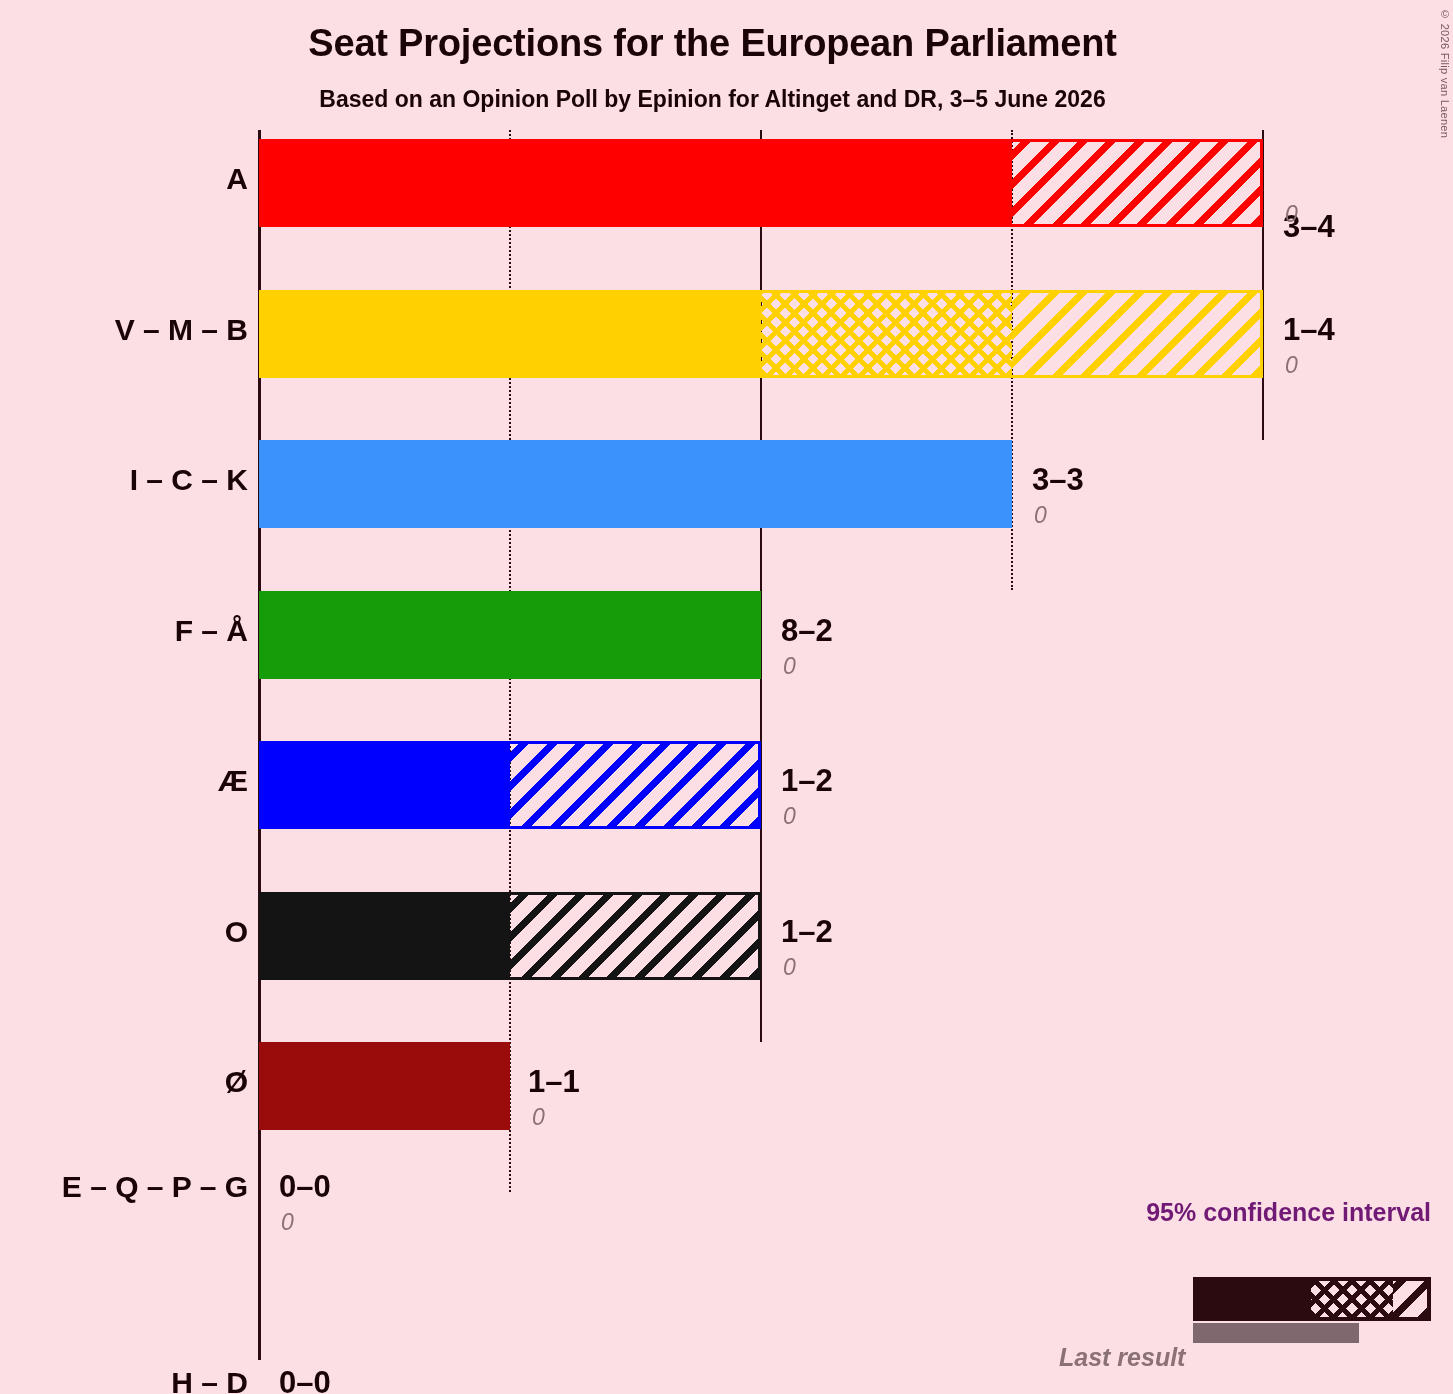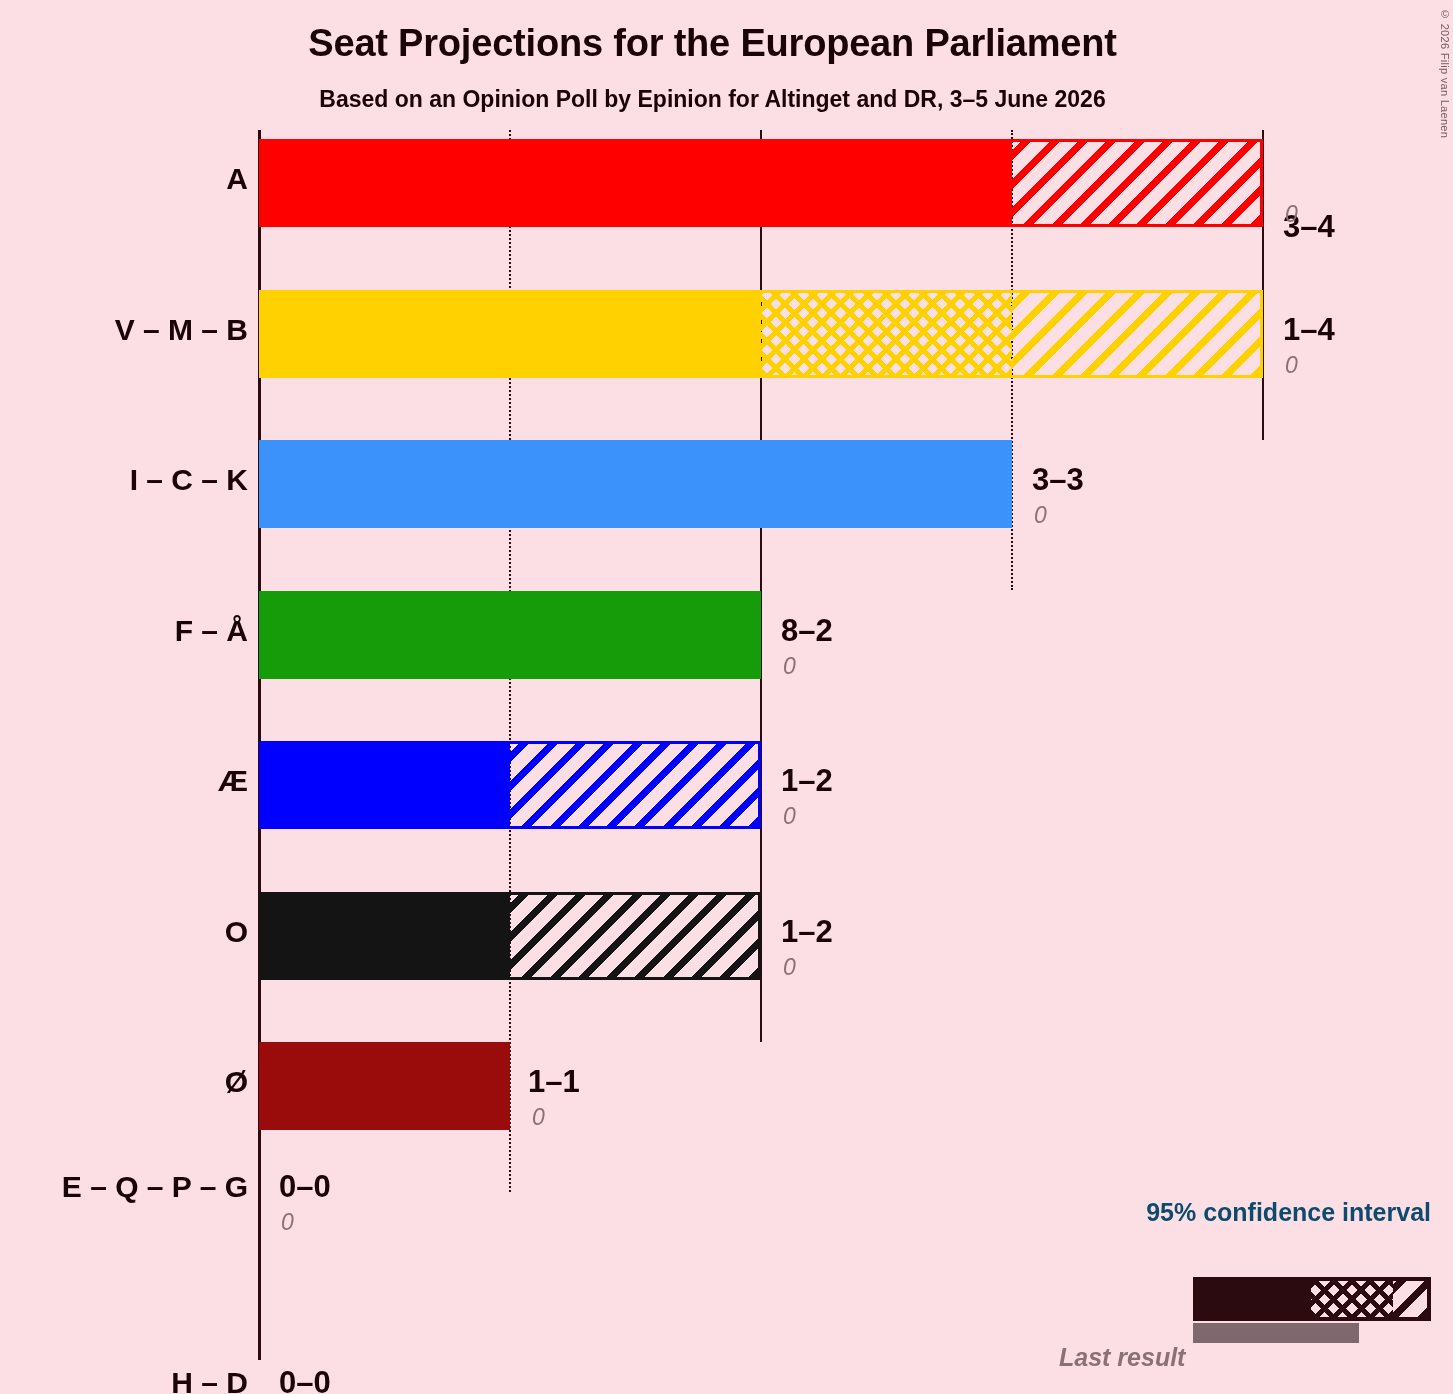--- a/index.html
+++ b/index.html
@@ -129,21 +129,21 @@
   #legend {
     position: absolute;
     right: 22px;
     top: 1197px;
     width: 420px;
     text-align: right;
   }
   #legend-text {
     font-size: 25px;
     font-weight: bold;
-    color: #0c4a6e;
+    color: #701a75;
     line-height: 1.22;
   }
   #legend-bar {
     position: absolute;
     right: 22px;
     top: 1277px;
     width: 238px;
     height: 44px;
     display: flex;
     box-sizing: border-box;

